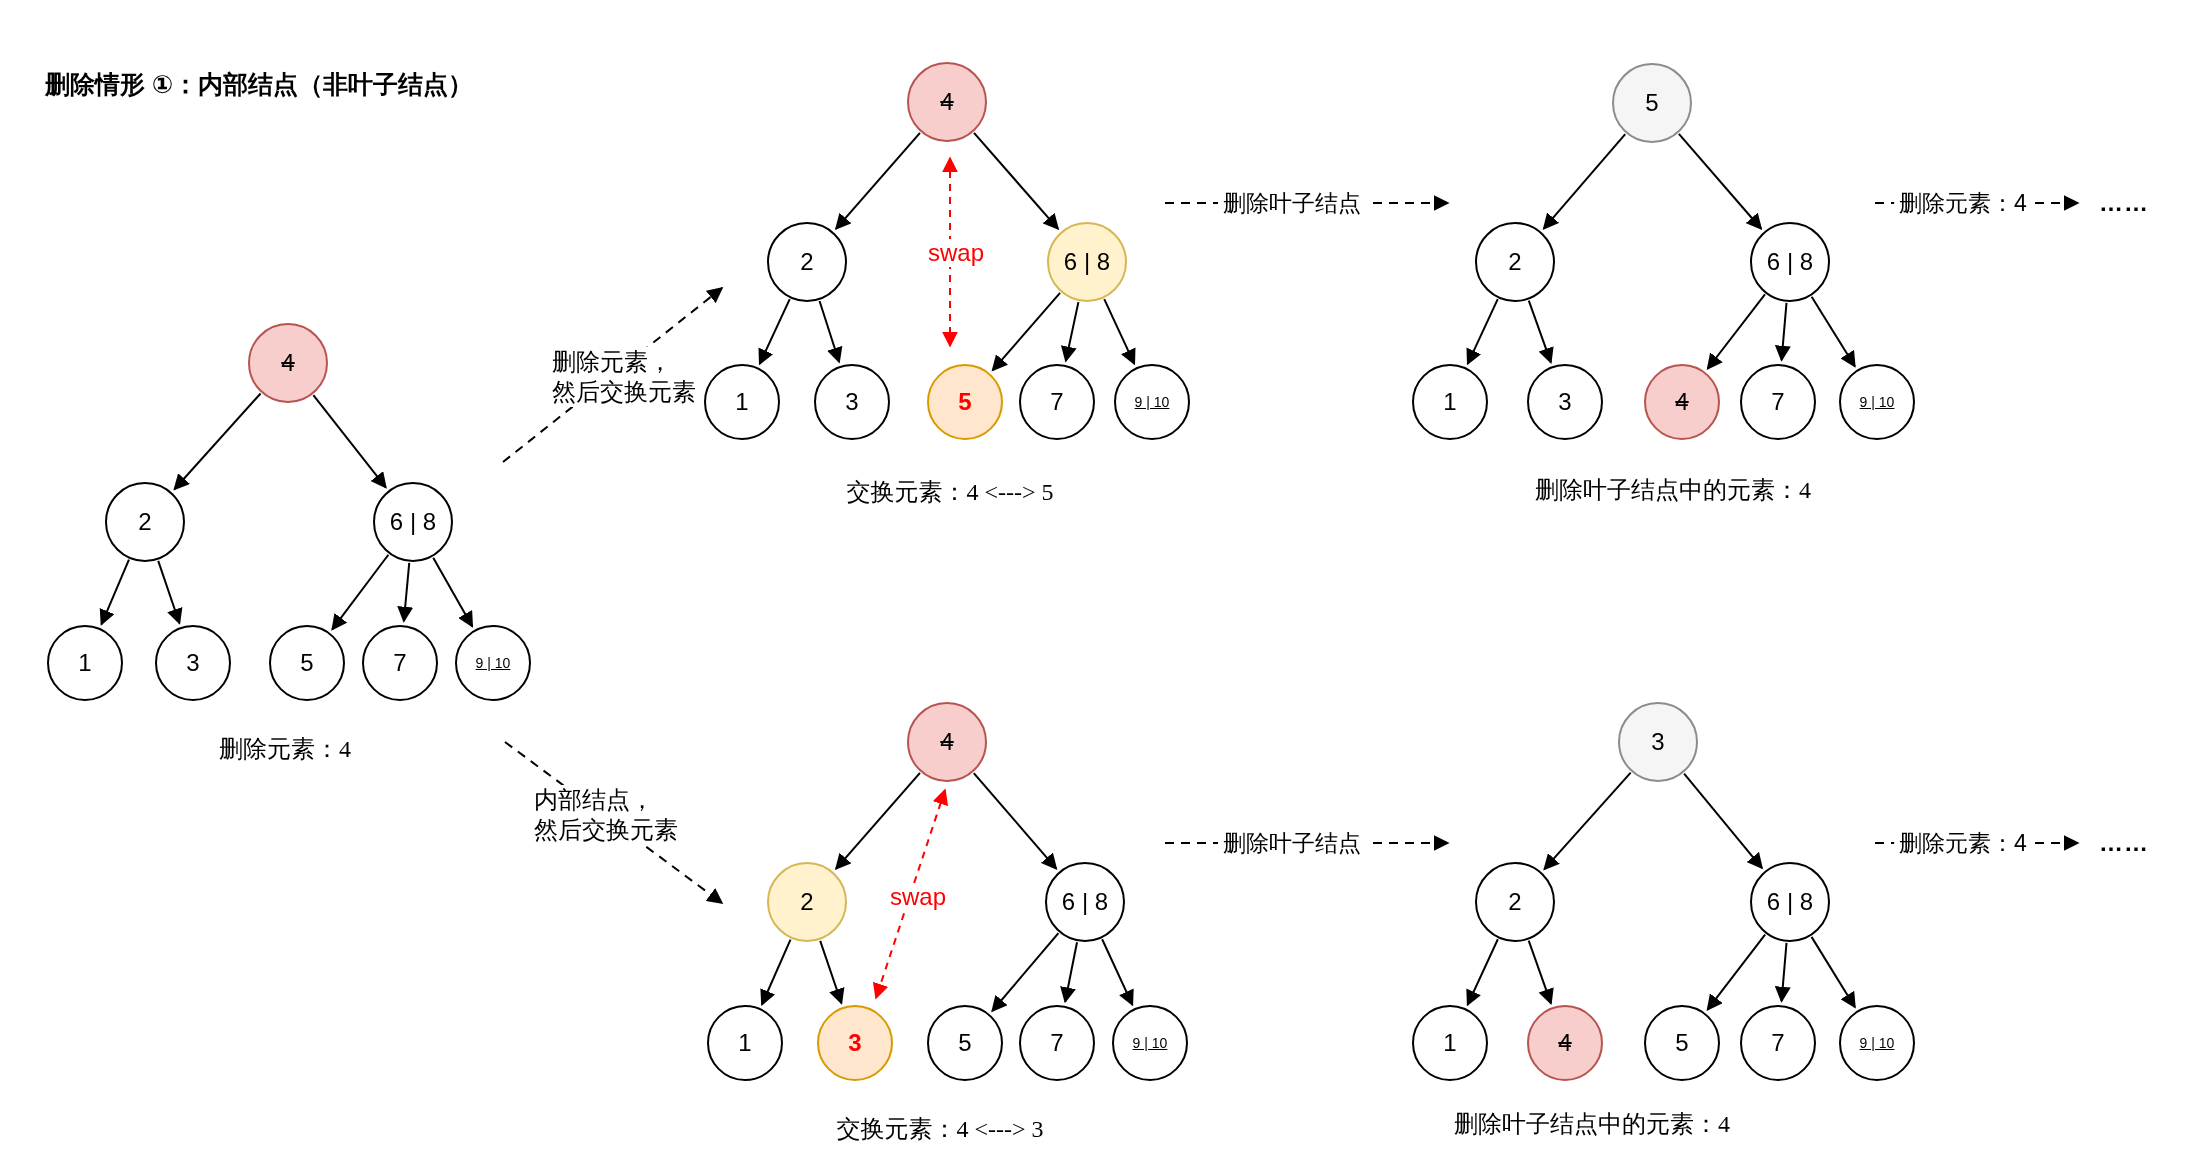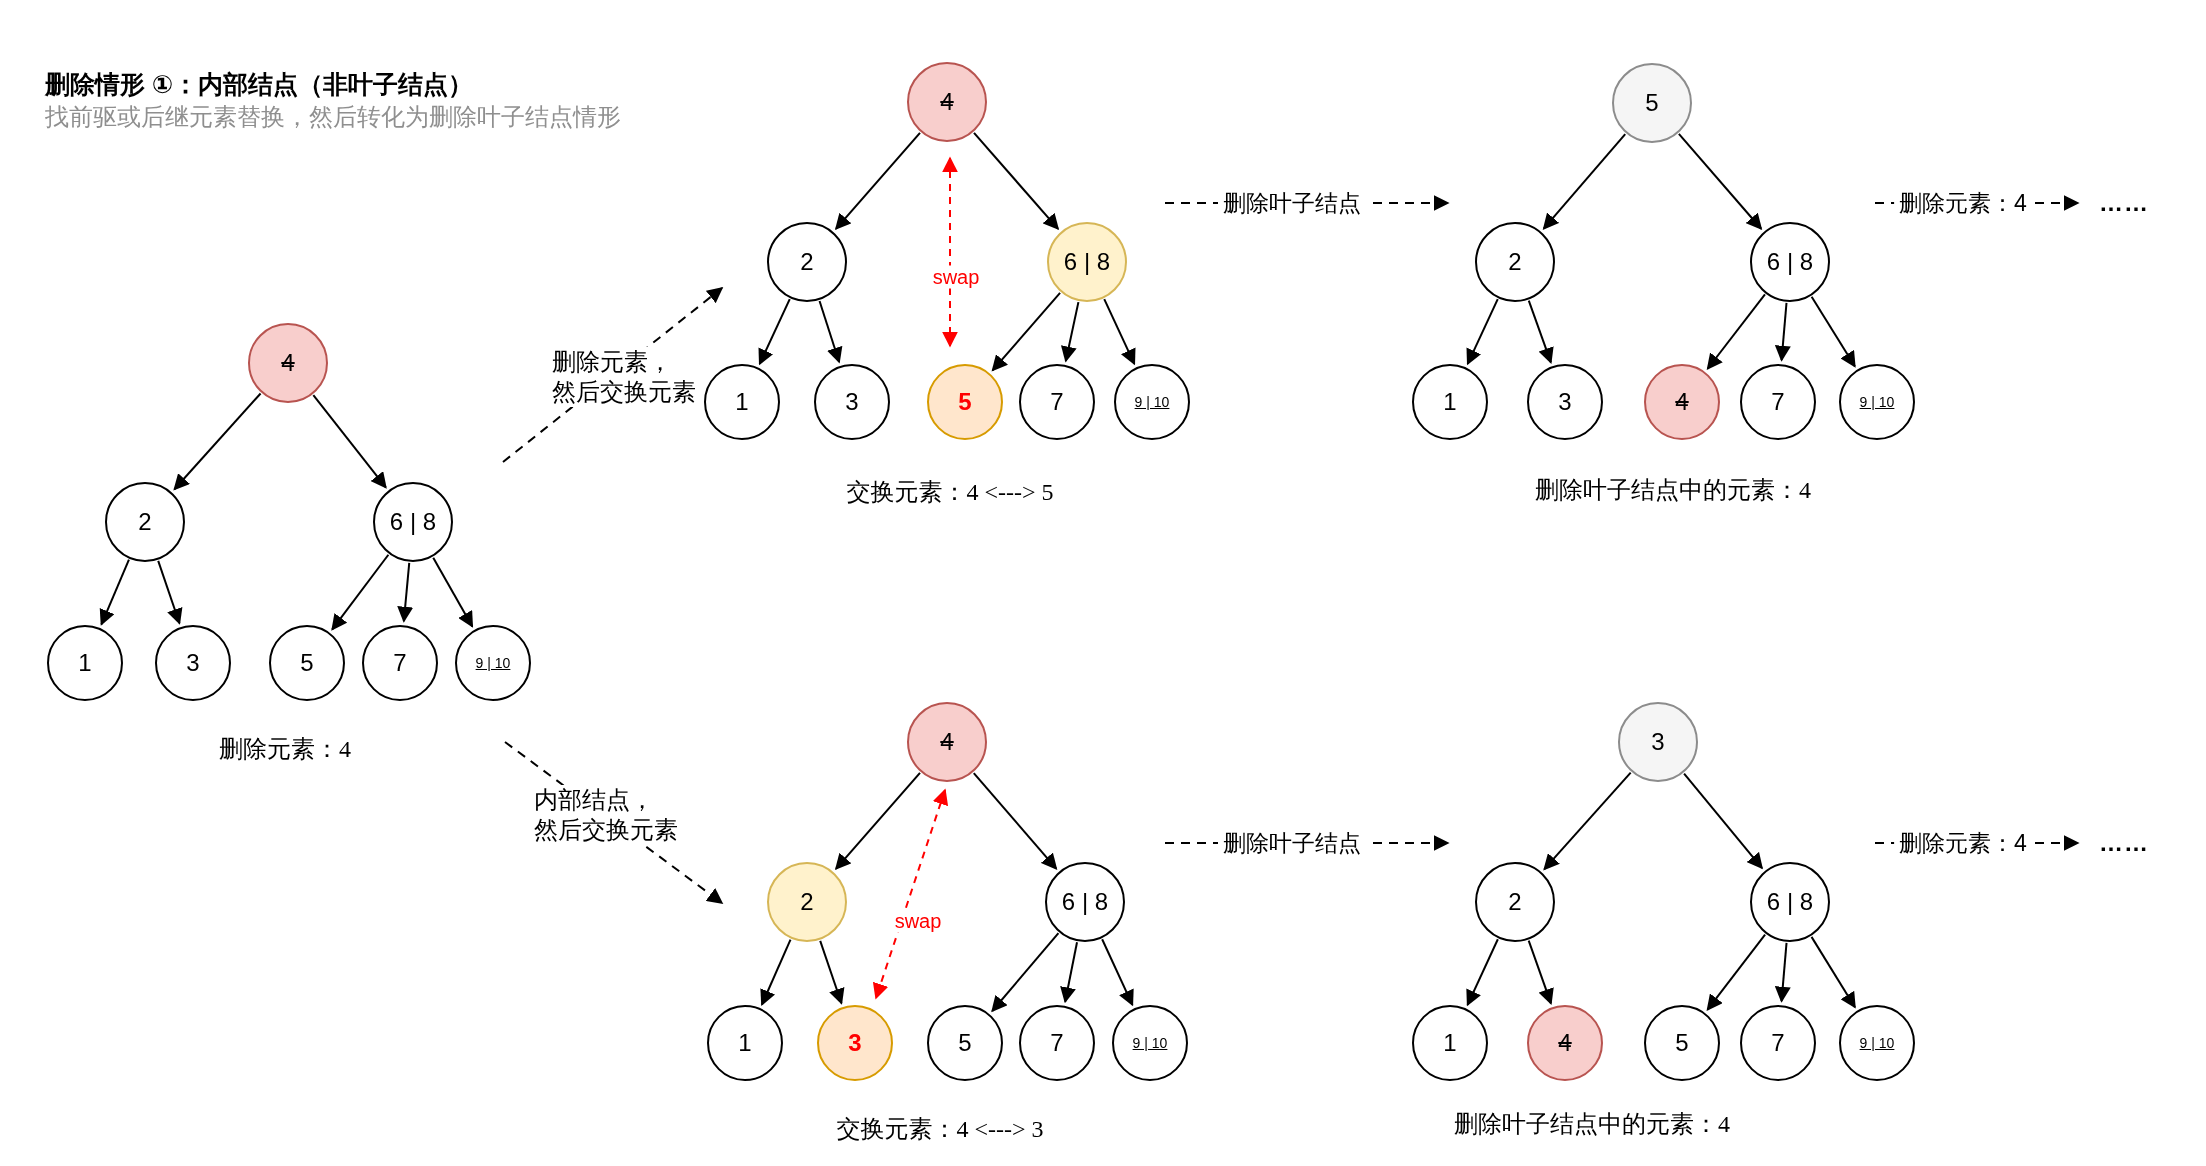--- a/index.html
+++ b/index.html
@@ -16,22 +16,22 @@
   .big{width:80px;height:80px;}
   .leaf{width:76px;height:76px;}
   .wide{font-size:14px;text-decoration:underline;}
   .pink{background:#f8cecc;border-color:#b85450;}
   .yellow{background:#fff2cc;border-color:#d6b656;}
   .orange{background:#ffe6cc;border-color:#d79b00;}
   .gray{background:#f5f5f5;border-color:#8c8c8c;}
   .redtext{color:#ff0000;font-weight:bold;}
   .node s{text-decoration:line-through;padding:0 7px;}
   .caption{position:absolute;width:300px;text-align:center;font-size:24px;z-index:2;white-space:nowrap;font-family:Liberation Serif, serif;}
-  .swaplbl{position:absolute;transform:translate(-50%,-50%);color:#ff0000;font-size:20px;
-           background:#fff;padding:0 4px;z-index:2;margin-top:24px;}
+  .swaplbl{position:absolute;transform:translate(-50%,-50%);color:#ff0000;font-size:24px;
+           background:#fff;padding:0 4px;z-index:2;}
   .flabel{position:absolute;background:#fff;font-size:24px;line-height:30px;z-index:2;white-space:nowrap;padding:0 2px;}
   .alabel{position:absolute;transform:translate(-50%,-50%);background:#fff;padding:0 5px;
           font-size:23px;z-index:2;white-space:nowrap;}
   .dots{position:absolute;transform:translate(-50%,-50%);font-size:24px;font-weight:bold;
         letter-spacing:1px;z-index:2;}
 </style>
 </head>
 <body>
 
 <div class="stage">
@@ -84,21 +84,20 @@
       <line x1="1630.6781695177742" y1="772.569880259833" x2="1544.3209888101935" y2="869.19329923335" class="edge" marker-end="url(#ah)"></line>
       <line x1="1684.091701146618" y1="773.6263044201431" x2="1761.9991499889952" y2="868.0595757442366" class="edge" marker-end="url(#ah)"></line>
       <line x1="1497.8353624503197" y1="939.2340599154605" x2="1467.5832872460142" y2="1004.8577922817234" class="edge" marker-end="url(#ah)"></line>
       <line x1="1528.7029514004553" y1="940.642322949284" x2="1550.9628302727044" y2="1003.4151813690262" class="edge" marker-end="url(#ah)"></line>
       <line x1="1765.068848010672" y1="934.5490039860672" x2="1707.5392288671167" y2="1009.6571178679311" class="edge" marker-end="url(#ah)"></line>
       <line x1="1786.5232069535791" y1="942.8523182954451" x2="1781.5615928768214" y2="1001.1512836973488" class="edge" marker-end="url(#ah)"></line>
       <line x1="1811.529400408911" y1="936.8924765247866" x2="1854.9454922640425" y2="1007.2564874624137" class="edge" marker-end="url(#ah)"></line>
     </svg>
 
   <div class="title">删除情形 ①：内部结点（非叶子结点）</div>
-  <div class="subtitle">找前驱或后继元素替换，然后转化为删除叶子结点情形</div>
 
   <div class="node big pink" id="n-t0-root" style="left:248px;top:323px">
       <s>4</s>
     </div>
   <div class="node big" id="n-t0-a" style="left:105px;top:482px">
       <span>2</span>
     </div>
   <div class="node big" id="n-t0-b" style="left:373px;top:482px">
       <span>6 | 8</span>
     </div>

